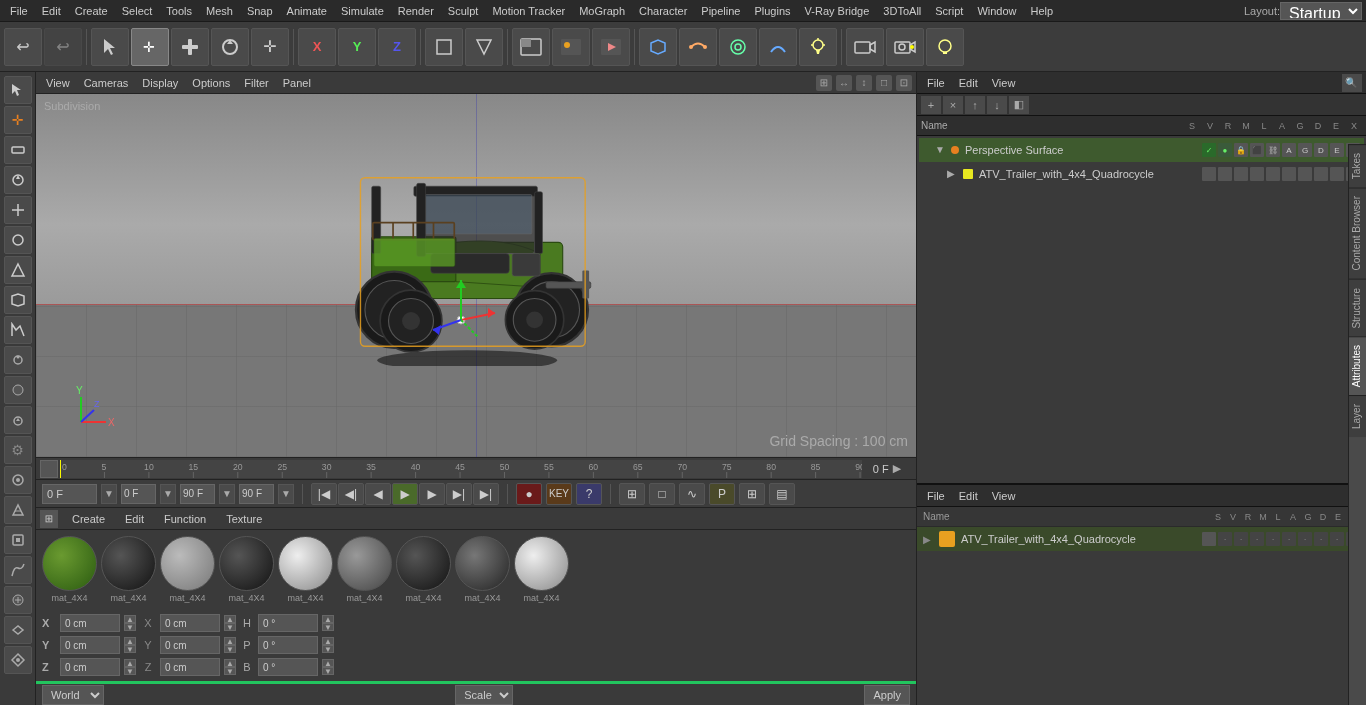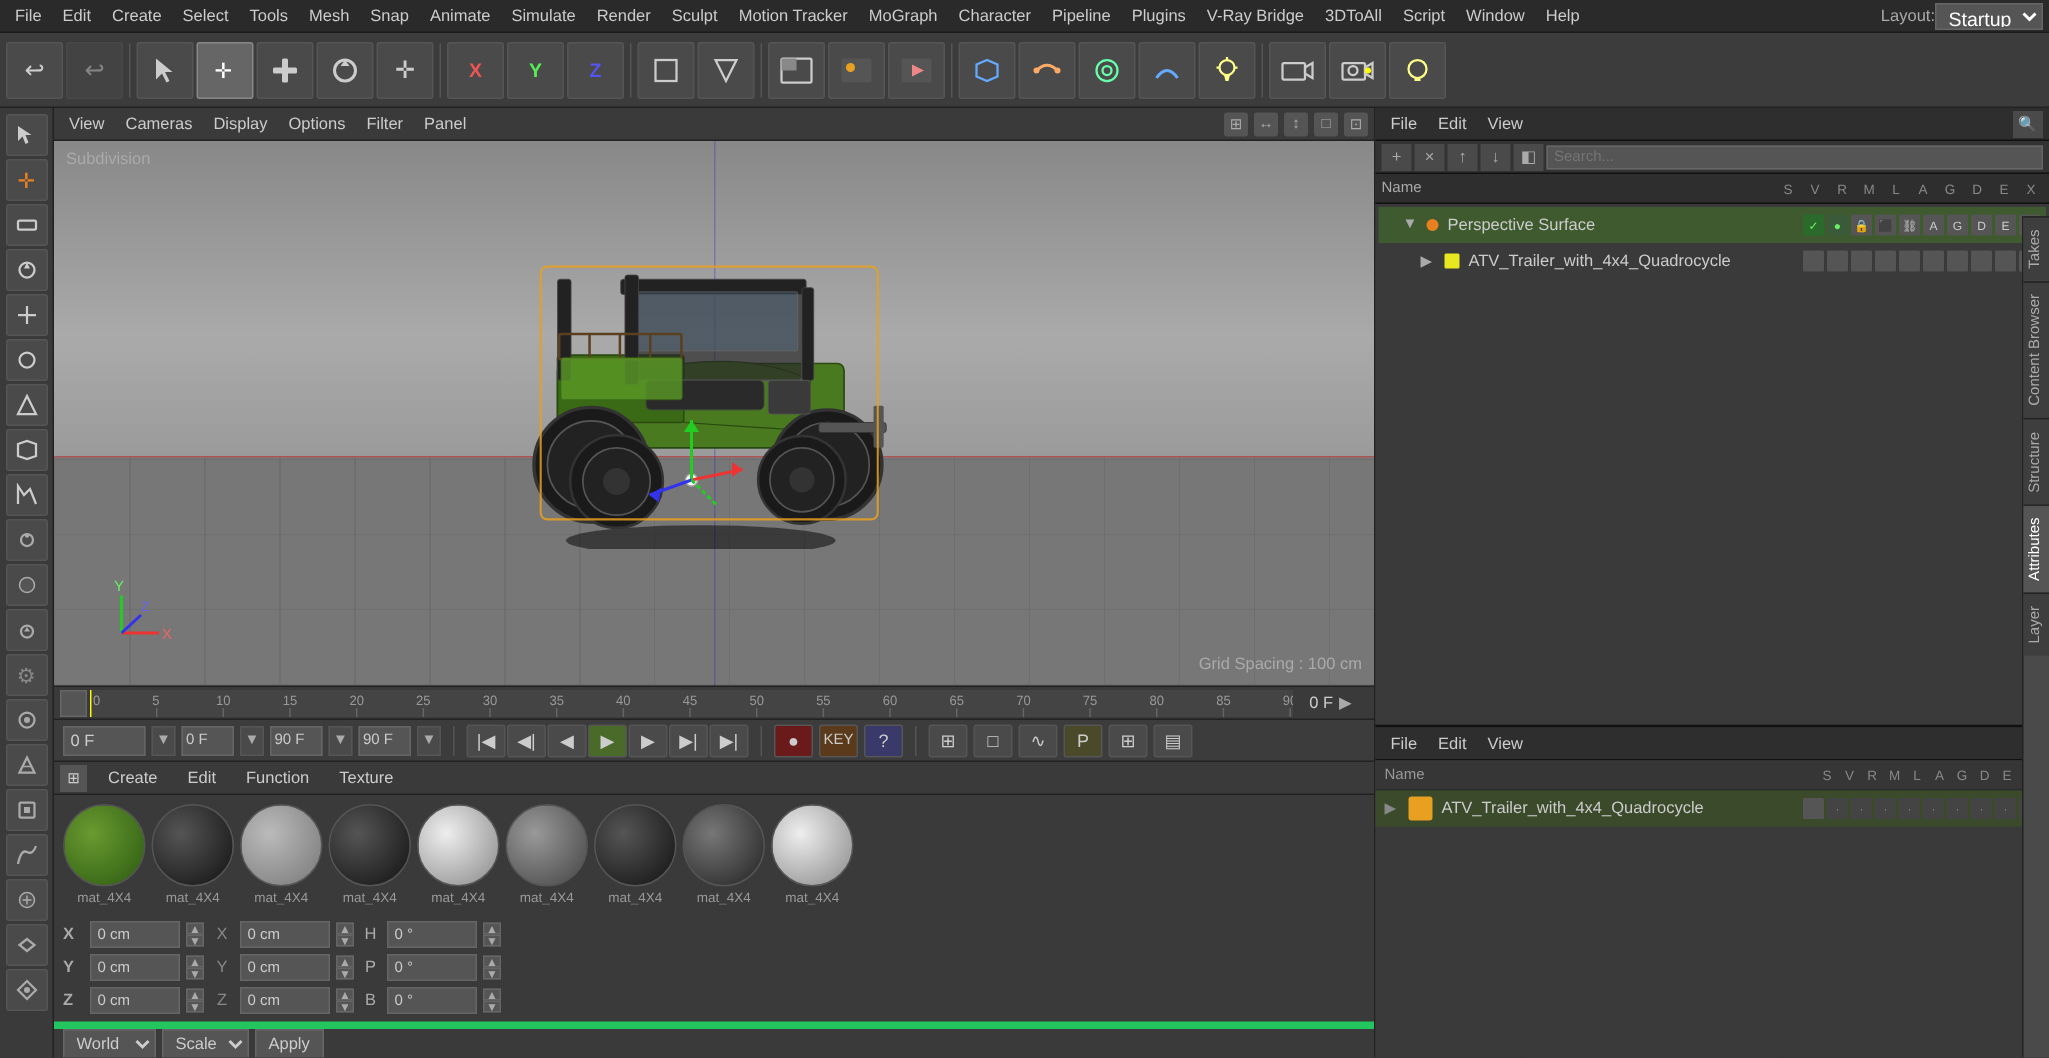--- a/index.html
+++ b/index.html
@@ -3,21 +3,21 @@
   <meta charset="utf-8">
   <style>
     * { margin: 0; padding: 0; box-sizing: border-box; }
     body { width: 1366px; height: 705px; background: #3a3a3a; font-family: Arial, sans-serif; font-size: 11px; color: #ccc; overflow: hidden; }
 
     
     #menubar { display: flex; align-items: center; background: #2a2a2a; height: 22px; padding: 0 4px; gap: 2px; border-bottom: 1px solid #1a1a1a; }
     .menu-item { padding: 2px 6px; cursor: pointer; color: #ccc; font-size: 11px; }
     #layout-section { margin-left: auto; display: flex; align-items: center; gap: 0; }
     #layout-label { color: #aaa; font-size: 11px; }
-    #layout-select { background: #555; border: 1px solid #666; color: #fff; font-size: 13px; padding: 1px 4px; height: 18px; }
+    #layout-select { background: #555; border: 1px solid #666; color: #fff; font-size: 16px; padding: 1px 4px; height: 18px; }
 
     
     #toolbar { display: flex; align-items: center; background: #3c3c3c; height: 50px; border-bottom: 1px solid #222; padding: 0 4px; gap: 2px; }
     .toolbar-btn { width: 38px; height: 38px; background: #4a4a4a; border: 1px solid #555; border-radius: 2px; display: flex; align-items: center; justify-content: center; cursor: pointer; color: #ccc; font-size: 16px; }
     .toolbar-sep { width: 1px; height: 36px; background: #555; margin: 0 2px; }
     .toolbar-btn.active { background: #666; border-color: #888; }
 
     
     #main { display: flex; height: calc(705px - 72px); }
 
@@ -27,21 +27,21 @@
 
     
     #viewport-area { flex: 1; display: flex; flex-direction: column; }
     #viewport-header { display: flex; align-items: center; background: #3a3a3a; height: 22px; padding: 0 4px; border-bottom: 1px solid #222; gap: 2px; }
     .vp-menu { padding: 2px 6px; cursor: pointer; color: #ccc; font-size: 11px; }
     .vp-icons { margin-left: auto; display: flex; gap: 4px; align-items: center; }
     .vp-icon { width: 16px; height: 16px; background: #555; border-radius: 2px; display: flex; align-items: center; justify-content: center; cursor: pointer; font-size: 10px; color: #aaa; }
 
     #viewport { flex: 1; position: relative; background: #1a1a1a; overflow: hidden; }
     #viewport-label { position: absolute; top: 6px; left: 8px; color: #aaa; font-size: 11px; z-index: 2; }
-    #grid-spacing { position: absolute; bottom: 8px; right: 8px; color: #aaa; font-size: 11px; }
+    #grid-spacing { position: absolute; bottom: 8px; right: 8px; color: #aaa; font-size: 14px; }
 
     
     #viewport-scene { width: 100%; height: 100%; background: linear-gradient(180deg, #666 0%, #888 40%, #555 100%); position: relative; }
     #grid-floor { position: absolute; bottom: 0; left: 0; right: 0; height: 55%; background: repeating-linear-gradient(90deg, rgba(120,120,120,0.3) 0px, rgba(120,120,120,0.3) 1px, transparent 1px, transparent 45px), repeating-linear-gradient(0deg, rgba(120,120,120,0.3) 0px, rgba(120,120,120,0.3) 1px, transparent 1px, transparent 45px); background-color: #5a5a5a; }
 
     
     #world-axes { position: absolute; bottom: 25px; left: 30px; width: 50px; height: 50px; }
 
     
     #timeline { height: 22px; background: #3a3a3a; border-top: 1px solid #222; display: flex; align-items: center; padding: 0 4px; overflow: hidden; }
@@ -114,21 +114,21 @@
     #coord-inputs { display: flex; flex-direction: column; padding: 4px 6px; gap: 2px; background: #3a3a3a; }
     .coord-row { display: flex; align-items: center; gap: 4px; height: 20px; }
     .coord-label { width: 14px; color: #aaa; font-size: 11px; font-weight: bold; }
     .coord-input { width: 60px; height: 18px; background: #555; border: 1px solid #666; color: #ccc; font-size: 10px; padding: 0 4px; }
     .coord-sep { width: 16px; color: #888; font-size: 11px; text-align: center; }
     .coord-input2 { width: 60px; height: 18px; background: #555; border: 1px solid #666; color: #ccc; font-size: 10px; padding: 0 4px; }
     .coord-arrow-up { width: 12px; height: 8px; background: #555; border: 1px solid #666; display: flex; align-items: center; justify-content: center; cursor: pointer; font-size: 8px; color: #aaa; }
     .coord-spinner { display: flex; flex-direction: column; }
 
     
-    #bottom-dropdowns { display: flex; align-items: center; height: 24px; background: #3a3a3a; border-top: 5px solid #22c55e; padding: 0 6px; gap: 4px; }
+    #bottom-dropdowns { display: flex; align-items: center; height: 24px; background: #3a3a3a; border-top: 3px solid #22c55e; padding: 0 6px; gap: 4px; justify-content: space-between; }
     .bottom-select { background: #555; border: 1px solid #666; color: #ccc; font-size: 11px; height: 20px; padding: 0 4px; }
     .apply-btn { background: #555; border: 1px solid #666; color: #ccc; font-size: 11px; height: 20px; padding: 0 8px; cursor: pointer; }
 
     
     #right-tabs { position: absolute; right: 0; top: 72px; width: 18px; background: #4a4a4a; display: flex; flex-direction: column; height: calc(705px - 72px); border-left: 1px solid #222; z-index: 10; }
     .rtab { writing-mode: vertical-rl; text-orientation: mixed; transform: rotate(180deg); padding: 8px 2px; cursor: pointer; color: #aaa; font-size: 10px; background: #3e3e3e; border-bottom: 1px solid #222; text-align: center; }
     .rtab.active { background: #555; color: #fff; }
 
     
     #viewport-area { margin-right: 0; }
@@ -751,21 +751,20 @@
           <div style="width:20px;height:18px;background:#4a4a4a;display:flex;align-items:center;justify-content:center;cursor:pointer;font-size:10px;color:#aaa;">🔍</div>
         </div>
       </div>
 
       <div id="obj-toolbar">
         <div class="obj-icon-btn">+</div>
         <div class="obj-icon-btn">×</div>
         <div class="obj-icon-btn">↑</div>
         <div class="obj-icon-btn">↓</div>
         <div class="obj-icon-btn">◧</div>
-        <input class="obj-search" placeholder="Search..." style="">
       </div>
 
       <div id="obj-col-header">
         <span class="name-col">Name</span>
         <div class="flag-cols">
           <span class="flag-col">S</span>
           <span class="flag-col">V</span>
           <span class="flag-col">R</span>
           <span class="flag-col">M</span>
           <span class="flag-col">L</span>

